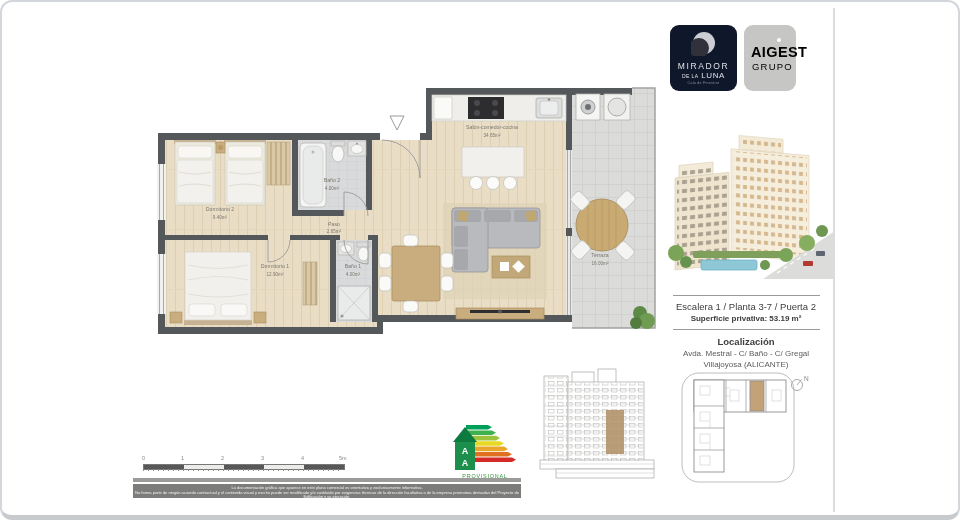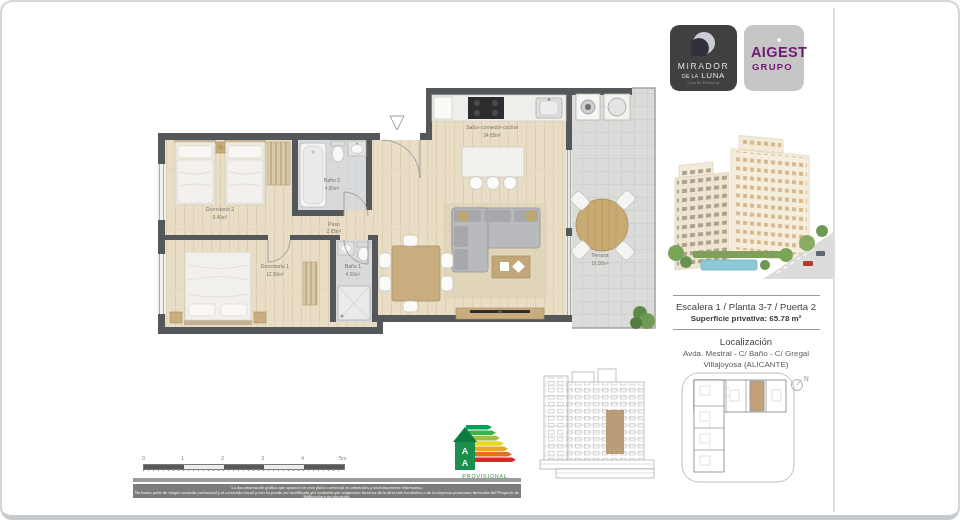--- a/index.html
+++ b/index.html
@@ -5,36 +5,36 @@
   html,body{margin:0;padding:0;background:#ffffff;}
   .stage{position:relative;width:960px;height:520px;background:#ffffff;overflow:hidden;
          font-family:"Liberation Sans",sans-serif;}
   .frame{position:absolute;inset:0;border:2px solid #d3d6da;border-bottom:5px solid #c7cbce;
          border-radius:12px;pointer-events:none;z-index:50;}
   .abs{position:absolute;}
   .vrule{position:absolute;left:833px;top:8px;width:2px;height:504px;background:#dcdcda;}
 
   
   .logo{position:absolute;top:25px;height:66px;border-radius:9px;}
-  .mirador{left:670px;width:67px;background:#404040;color:#dfe1e7;text-align:center;}
+  .mirador{left:670px;width:67px;background:#0f172a;color:#dfe1e7;text-align:center;}
   .mirador .m1{font-size:8.5px;letter-spacing:1.6px;margin-top:1px;}
   .mirador .m2{font-size:8px;letter-spacing:0.6px;margin-top:0px;}
   .mirador .m2 .sm{font-size:5px;letter-spacing:0.4px;}
   .mirador .m3{font-size:3.5px;color:#8f93a3;margin-top:1px;letter-spacing:0.3px;}
-  .aigest{left:744px;width:60px;background:#c6c6c4;color:#701a75;}
+  .aigest{left:744px;width:52px;background:#c6c6c4;color:#000000;}
   .aigest .a1{position:absolute;left:7px;top:19px;font-weight:bold;font-size:14.5px;letter-spacing:0.4px;}
-  .aigest .a2{position:absolute;left:8px;top:36px;font-weight:bold;font-size:9.5px;letter-spacing:1.2px;}
+  .aigest .a2{position:absolute;left:8px;top:36px;font-weight:normal;font-size:9.5px;letter-spacing:1.2px;}
   .aigest .dot{position:absolute;left:33px;top:13px;width:4px;height:4px;background:#fff;border-radius:50%;}
 
   
   .info{position:absolute;left:658px;width:176px;text-align:center;color:#3d3d3d;}
   .rule{position:absolute;left:673px;width:147px;height:1px;background:#9a9a98;}
   .t-title{top:301px;font-size:9.5px;font-weight:normal;}
   .t-surface{top:314px;font-size:8px;font-weight:bold;}
-  .t-lochead{top:336px;font-size:9.5px;font-weight:normal;}
+  .t-lochead{top:336px;font-size:9.5px;font-weight:bold;}
   .t-loc{font-size:8px;color:#5b5b59;}
 
   
   .scalebar{position:absolute;left:143px;top:455px;width:206px;height:18px;}
   .scalebar .tick{position:absolute;top:0;font-size:5.5px;color:#8a8a88;}
   .scalebar .bar{position:absolute;top:9px;left:0;height:4px;width:200px;border:0.5px solid #777;display:flex;}
   .scalebar .seg{width:40px;height:100%;}
   .scalebar .comb{position:absolute;top:14px;left:0;width:200px;height:2px;
       background:repeating-linear-gradient(90deg,#8a8a88 0 1px,transparent 1px 5px);}
 
@@ -302,21 +302,21 @@
     <circle cx="11" cy="150" r="8" fill="#7aa457"></circle>
     <circle cx="21" cy="159" r="6" fill="#689250"></circle>
     <circle cx="121" cy="152" r="7" fill="#7aa457"></circle>
     <circle cx="142" cy="140" r="8" fill="#86ad60"></circle>
     <circle cx="157" cy="128" r="6" fill="#6e9852"></circle>
     <circle cx="100" cy="162" r="5" fill="#6e9852"></circle>
   </svg>
 
   <div class="rule" style="top:295px"></div>
   <div class="info t-title">Escalera 1 / Planta 3-7 / Puerta 2</div>
-  <div class="info t-surface">Superficie privativa: 65.78 m²</div>
+  <div class="info t-surface">Superficie privativa: 53.19 m²</div>
   <div class="rule" style="top:329px"></div>
   <div class="info t-lochead">Localización</div>
   <div class="info t-loc" style="top:349px">Avda. Mestral - C/ Baño - C/ Gregal</div>
   <div class="info t-loc" style="top:360px">Villajoyosa (ALICANTE)</div>
 
   <svg class="abs" style="left:538px;top:366px" width="118" height="116" viewBox="0 0 118 116">
     <defs>
       <pattern id="pe" width="9" height="7" patternUnits="userSpaceOnUse">
         <rect x="1.5" y="1.5" width="5.5" height="3.5" fill="none" stroke="#b2b2b0" stroke-width="0.5"></rect>
       </pattern>

